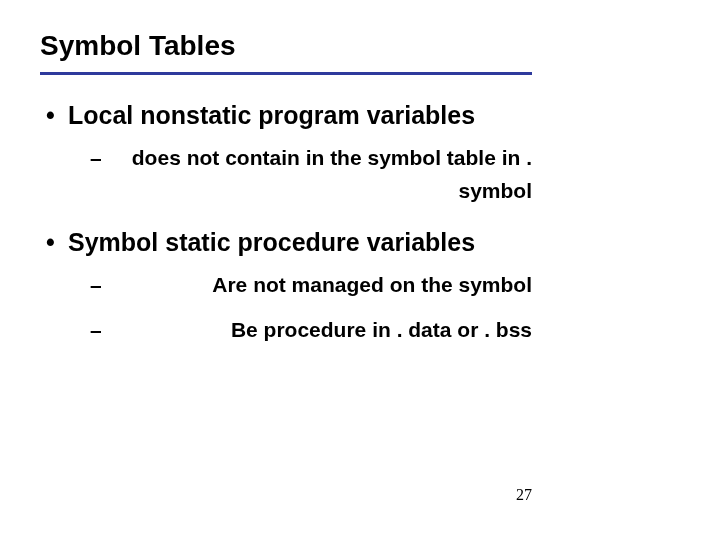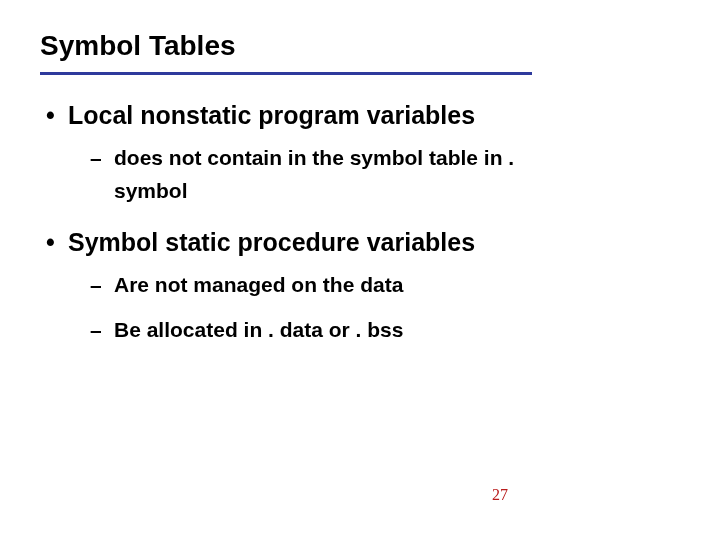--- a/index.html
+++ b/index.html
@@ -48,42 +48,43 @@
     content: "•";
     position: absolute;
     left: 6px;
     top: 0;
     font-size: 25px;
   }
   ul.level2 {
     list-style: none;
     padding: 0;
     margin: 8px 0 18px 0;
+    text-align: right;
   }
   ul.level2 > li {
     position: relative;
     padding-left: 28px;
     margin-left: 18px;
     font-size: 21px;
     line-height: 1.6;
     margin-bottom: 12px;
   }
   ul.level2 > li::before {
     content: "–";
     position: absolute;
     left: 4px;
     top: 0;
     font-size: 21px;
   }
   .page-number {
     position: absolute;
-    right: 64px;
+    right: 40px;
     bottom: 36px;
     font-size: 16px;
-    color: #b91c1c;
+    color: #000000;
     font-family: "Times New Roman", serif;
   }
 </style>
 </head>
 <body>
 
 <div class="slide">
 
   <h1 class="title">Symbol Tables</h1>
   <hr class="hr">
@@ -94,24 +95,24 @@
       <ul class="level2">
         <li>
           <span>does not contain in the symbol table in . symbol</span>
         </li>
       </ul>
     </li>
     <li>
       <span>Symbol static procedure variables</span>
       <ul class="level2">
         <li>
-          <span>Are not managed on the data</span>
+          <span>Are not managed on the symbol</span>
         </li>
         <li>
-          <span>Be allocated in . data or . bss</span>
+          <span>Be procedure in . data or . bss</span>
         </li>
       </ul>
     </li>
   </ul>
 
   <div class="page-number">27</div>
 
 </div>
 
 </body></html>

